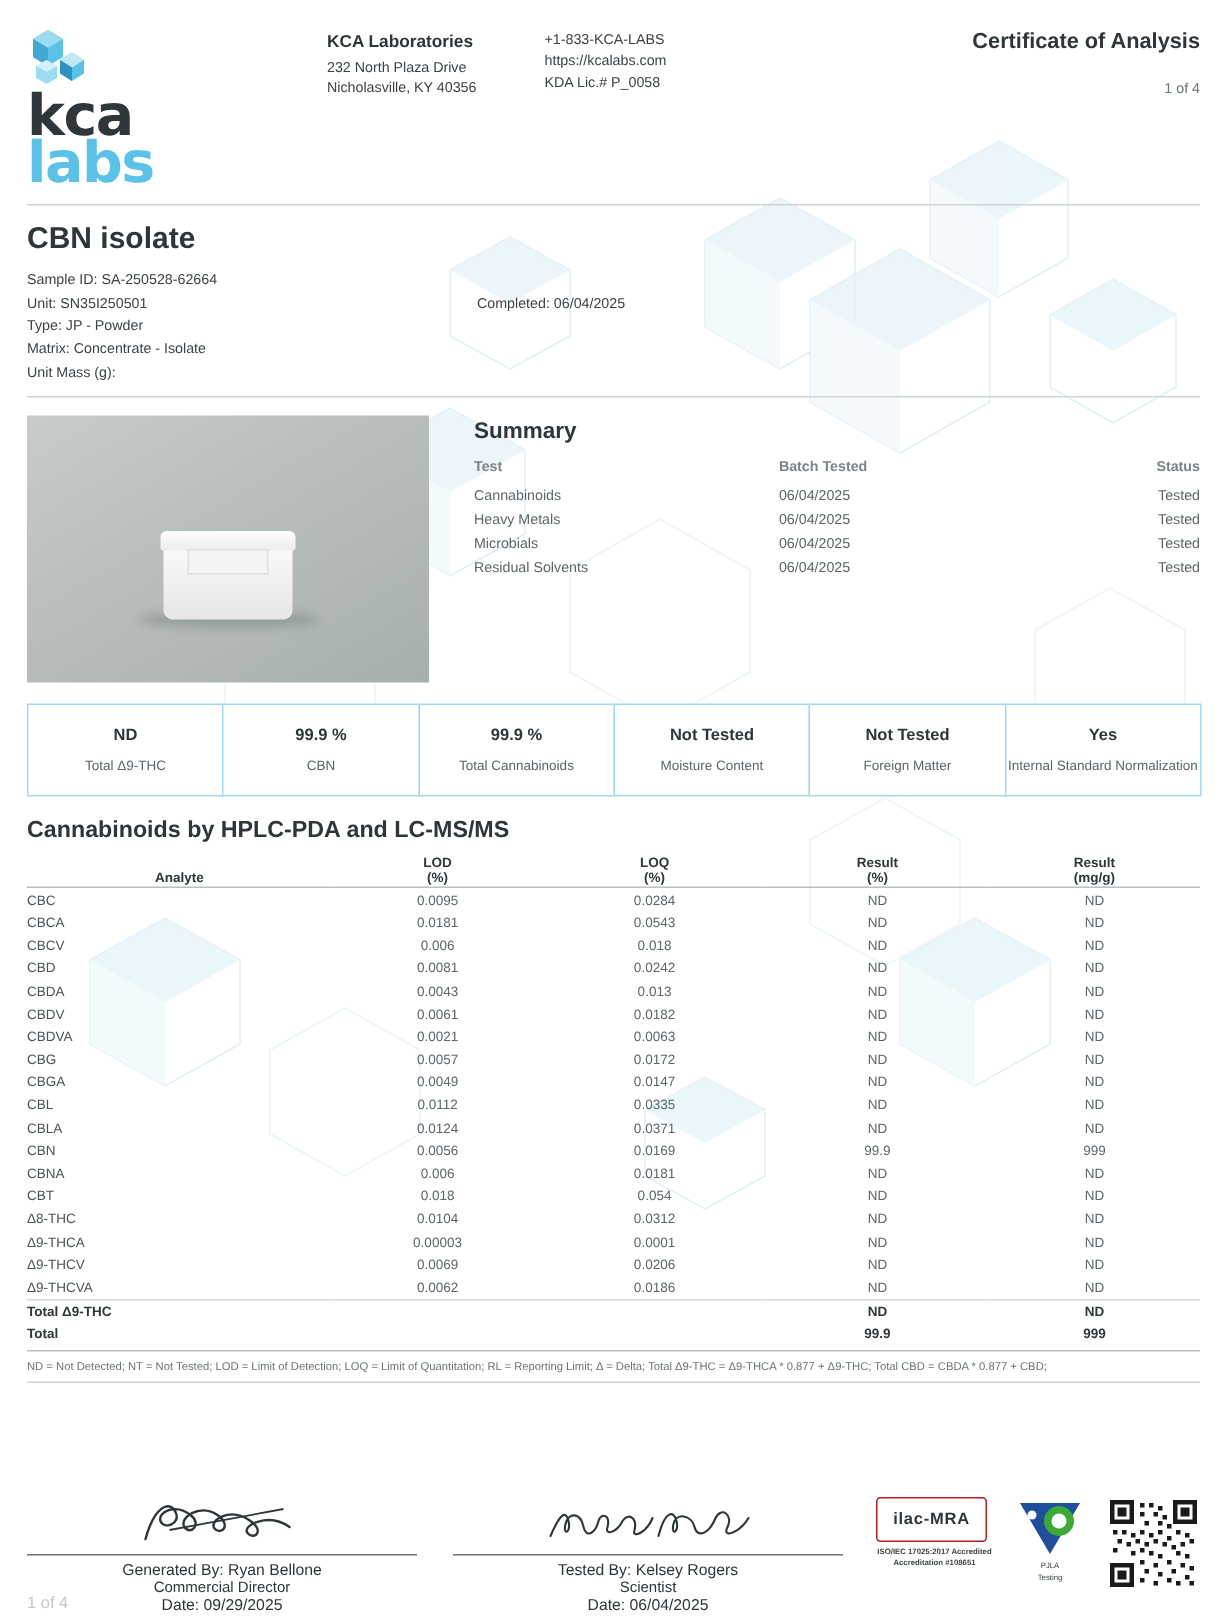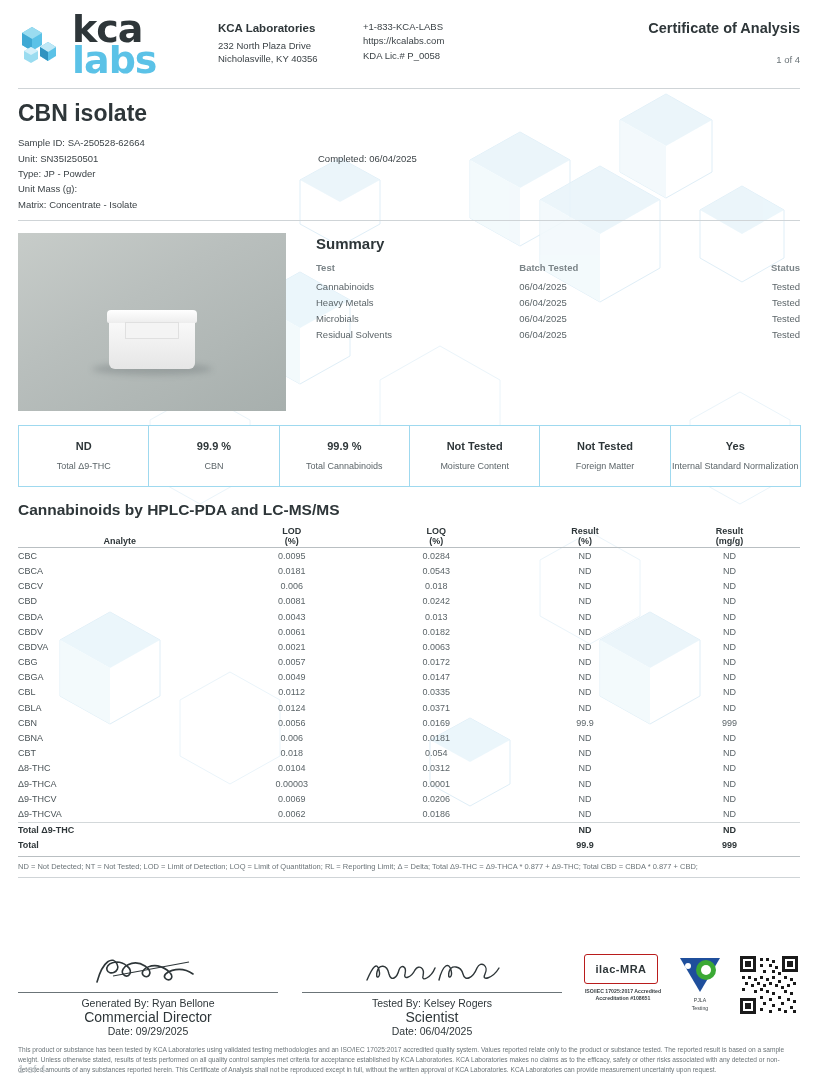--- a/index.html
+++ b/index.html
@@ -15,41 +15,41 @@
   }
 
   
   .bg-art { position: absolute; inset: 0; pointer-events: none; z-index: 0; }
   .bg-art svg { position: absolute; }
 
   .page { position: relative; z-index: 2; padding: 0 18px; }
 
   
   .header { display: flex; align-items: flex-start; padding: 14px 0 10px 0; }
-  .logo-block { display: flex; align-items: center; width: 200px; }
+  .logo-block { display: flex; width: 200px; flex-direction: column; }
   .logo-cubes { width: 48px; height: 48px; position: relative; margin-right: 6px; }
   .kca-word { line-height: 0.82; }
   .kca-word .l1, .kca-word .l2 {
     font-size: 38px; font-weight: bold; letter-spacing: -1px;
     font-family: "DejaVu Sans", sans-serif;
   }
   .kca-word .l1 { color: #2e3639; display: block; }
   .kca-word .l2 { color: #5bc2e7; display: block; }
 
   .lab-info { font-size: 9.5px; line-height: 1.45; color: #3c4347; padding-top: 6px; width: 145px; }
   .lab-info .name { font-size: 11.5px; font-weight: bold; color: #2e3639; margin-bottom: 2px; }
   .contact-info { font-size: 9.5px; line-height: 1.5; color: #3c4347; padding-top: 6px; width: 150px; }
   .coa-title-wrap { margin-left: auto; text-align: right; padding-top: 6px; }
   .coa-title { font-size: 14.5px; font-weight: bold; color: #2e3639; }
   .page-no { font-size: 9.5px; color: #6b7478; margin-top: 18px; }
 
   .hr { height: 1px; background: #cfd4d7; margin: 2px 0 0 0; }
 
   
-  .sample-title { font-size: 23px; font-weight: bold; color: #2e3639; margin: 11px 0 8px 0; }
+  .sample-title { font-size: 20px; font-weight: bold; color: #2e3639; margin: 11px 0 8px 0; }
   .meta-row { display: flex; font-size: 9.5px; line-height: 1.62; color: #3c4347; }
   .meta-col-1 { width: 300px; }
   .meta-col-2 { width: 240px; padding-top: 16px; }
 
   
   .mid { display: flex; margin-top: 12px; }
   .product-photo {
     width: 268px; height: 178px;
     background: linear-gradient(150deg,#c7ccc9 0%, #b9bfbd 40%, #a7afad 100%);
     position: relative; overflow: hidden;
@@ -117,21 +117,21 @@
   .footnote { font-size: 7.5px; color: #6b7478; margin-top: 5px; line-height: 1.4; }
   .footnote-rule { height: 1px; background: #cfd4d7; margin-top: 5px; }
 
   
   .signatures { display: flex; margin-top: 70px; }
   .sig-block { width: 260px; text-align: center; position: relative; }
   .sig-block.second { margin-left: 24px; }
   .sig-img { height: 42px; display: flex; align-items: flex-end; justify-content: center; }
   .sig-line { border-top: 1px solid #6b7478; margin-top: 2px; }
   .sig-name { font-size: 10.5px; color: #2e3639; margin-top: 4px; }
-  .sig-role { font-size: 14px; color: #2e3639; }
+  .sig-role { font-size: 10px; color: #2e3639; }
   .sig-date { font-size: 10.5px; color: #2e3639; }
 
   .marks { margin-left: auto; display: flex; align-items: flex-start; gap: 12px; padding-top: 6px; }
   .ilac { width: 78px; text-align: center; }
   .ilac-logo {
     width: 74px; height: 30px; border: 1px solid #b91c1c; border-radius: 3px;
     display: flex; align-items: center; justify-content: center;
     font-size: 11px; font-weight: bold; color: #2e3639; letter-spacing: .5px;
   }
   .ilac-cap { font-size: 5.2px; color: #3c4347; margin-top: 4px; line-height: 1.35; font-weight: bold; }
@@ -229,22 +229,22 @@
   </div>
 
   <div class="hr"></div>
 
   <div class="sample-title">CBN isolate</div>
   <div class="meta-row">
     <div class="meta-col-1">
       <div>Sample ID: SA-250528-62664</div>
       <div>Unit: SN35I250501</div>
       <div>Type: JP - Powder</div>
+      <div>Matrix: Concentrate - Isolate</div>
       <div>Unit Mass (g):</div>
-      <div>Matrix: Concentrate - Isolate</div>
     </div>
     <div class="meta-col-2">
       <div>Completed: 06/04/2025</div>
     </div>
   </div>
 
   <div class="hr" style="margin-top:8px;"></div>
 
   <div class="mid">
     <div class="product-photo">

